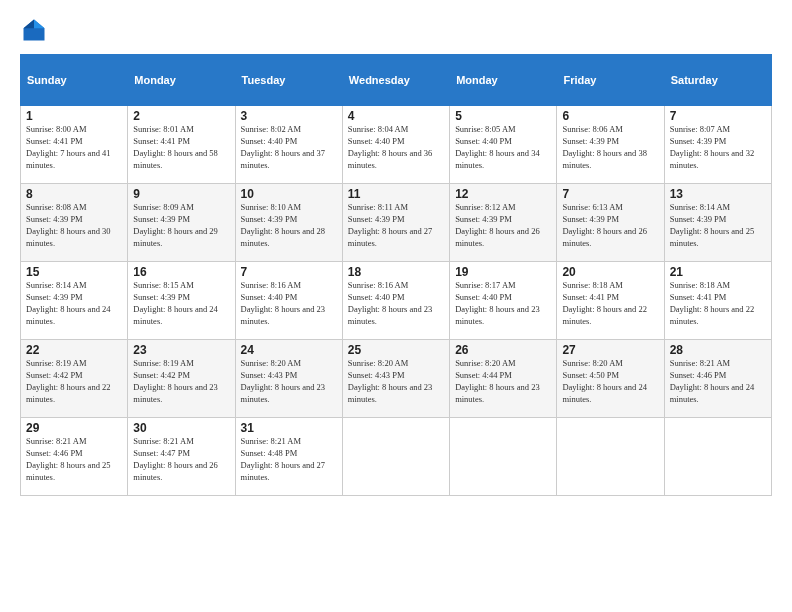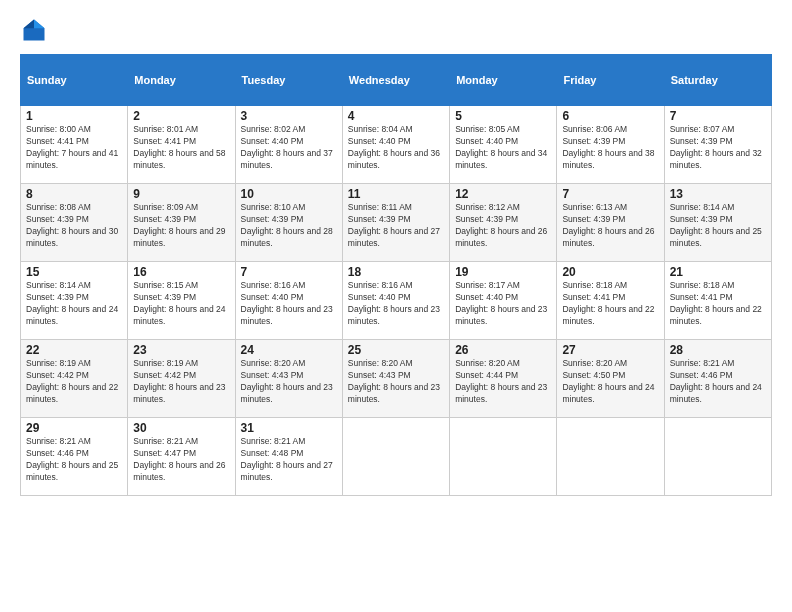--- a/index.html
+++ b/index.html
@@ -79,20 +79,21 @@
       font-size: 12px;
       font-weight: bold;
       color: #222;
       display: block;
       margin-bottom: 1px;
     }
     .day-info {
       font-size: 8.5px;
       color: #333;
       line-height: 1.4;
+      font-family: Liberation Serif, serif;
     }
     .empty-cell {
       background: #fff !important;
     }
   </style>
 </head>
 <body>
 
 <div class="page">
   <div class="header">

